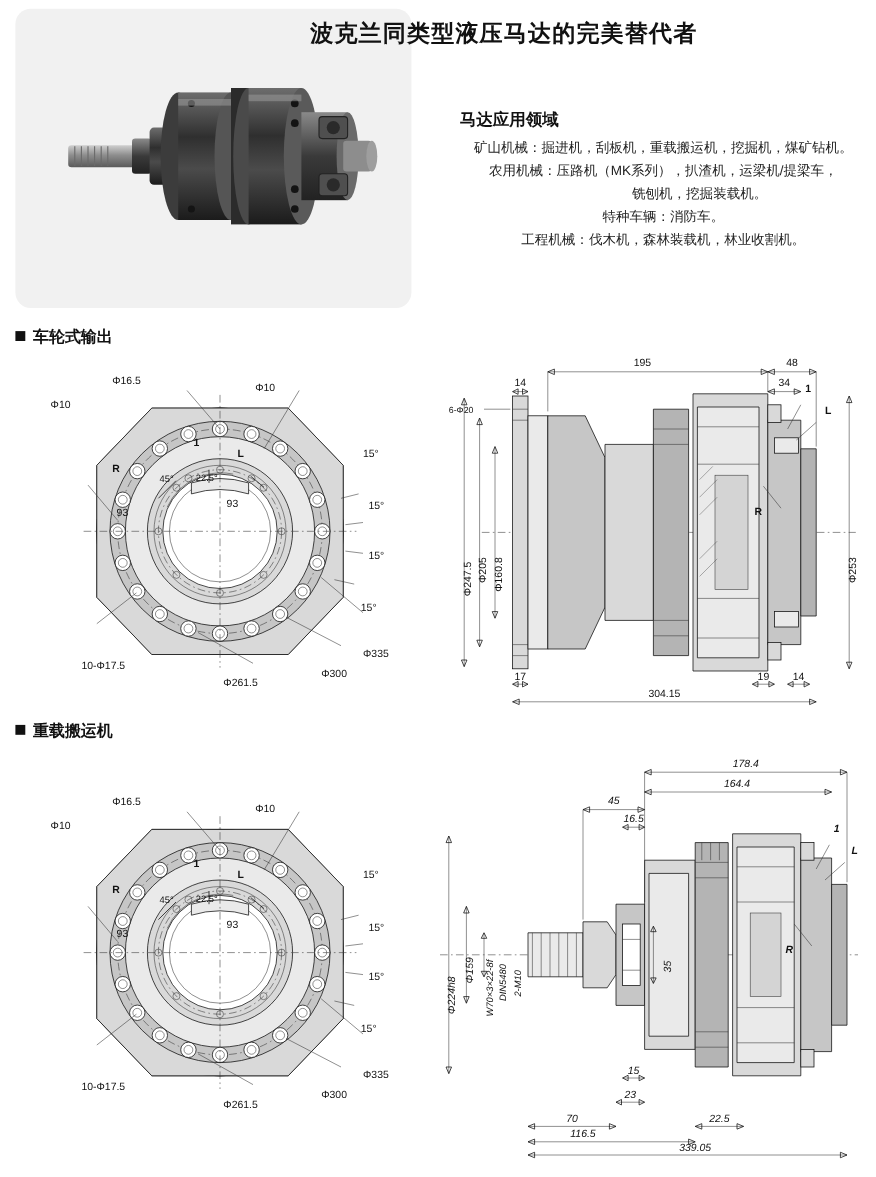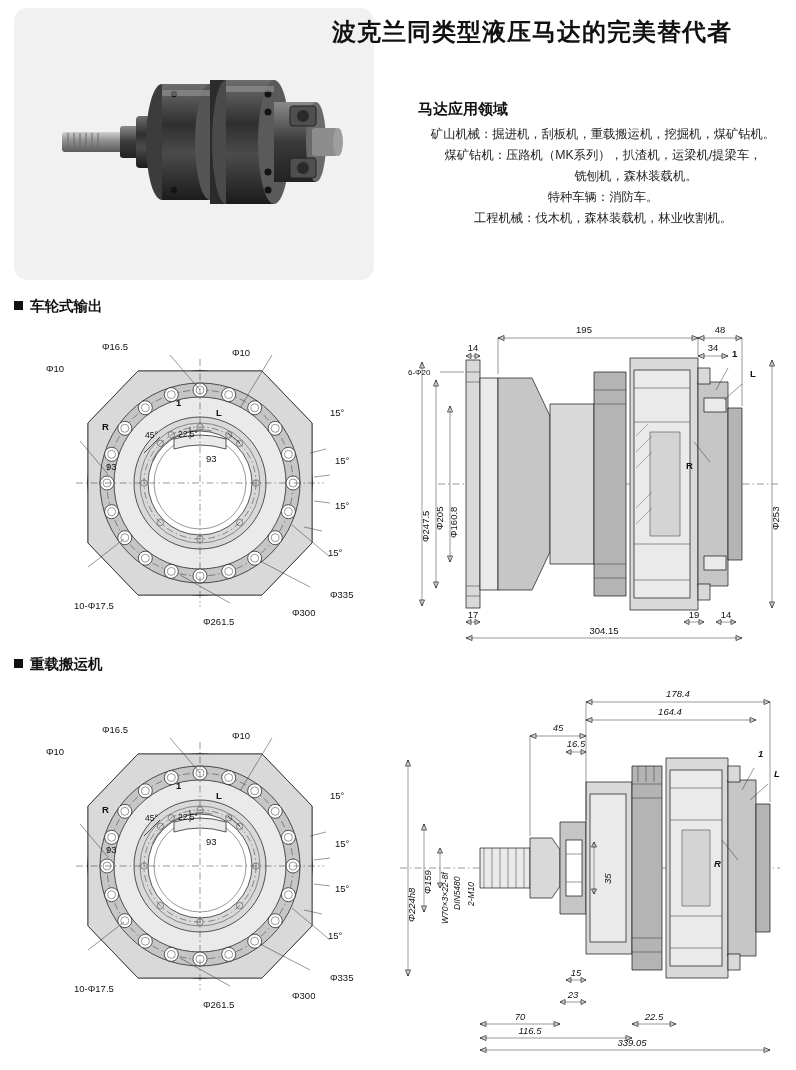--- a/index.html
+++ b/index.html
@@ -15,22 +15,22 @@
 
   
   .hero-box{
     position:absolute;left:14px;top:8px;width:360px;height:272px;
     background:#f1f1f1;border-radius:14px;
   }
   .hero-img{position:absolute;left:40px;top:38px;width:290px;height:195px;}
 
   .headline{
     position:absolute;right:14px;top:16px;
-    font-size:24px;font-weight:bold;letter-spacing:1px;
-    color:#111;text-align:center;width:500px;
+    font-size:21px;font-weight:bold;letter-spacing:1px;
+    color:#111;text-align:left;width:500px;
   }
   .sub-h{
     position:absolute;left:418px;top:100px;
     font-size:15px;font-weight:bold;color:#111;
   }
   .app-list{
     position:absolute;left:418px;top:124px;width:370px;
     font-size:12.3px;line-height:21px;color:#222;text-align:center;
   }
   .app-list .row{white-space:nowrap;}
@@ -136,22 +136,22 @@
       <rect x="108" y="44" width="48" height="6" fill="#9a9a9a" opacity="0.55"></rect>
       <rect x="172" y="40" width="48" height="6" fill="#9a9a9a" opacity="0.55"></rect>
     </svg>
   </div>
 
   <div class="headline">波克兰同类型液压马达的完美替代者</div>
   <div class="sub-h">马达应用领域</div>
 
   <div class="app-list">
     <div class="row"><span>矿山机械：</span><span>掘进机，刮板机，重载搬运机，挖掘机，煤矿钻机。</span></div>
-    <div class="row"><span>煤矿钻机：</span><span>压路机（MK系列），扒渣机，运梁机/提梁车，</span></div>
-    <div class="row indent"><span>铣刨机，森林装载机。</span></div>
+    <div class="row"><span>农用机械：</span><span>压路机（MK系列），扒渣机，运梁机/提梁车，</span></div>
+    <div class="row indent"><span>铣刨机，挖掘装载机。</span></div>
     <div class="row"><span>特种车辆：</span><span>消防车。</span></div>
     <div class="row"><span>工程机械：</span><span>伐木机，森林装载机，林业收割机。</span></div>
   </div>
 
   <div class="sec-title" id="sec1">
     <span class="sq"></span><span>车轮式输出</span>
   </div>
 
   <div class="drawing" style="left:10px;top:335px;width:380px;height:300px;">
     <svg width="380" height="300" viewBox="0 0 380 300">

